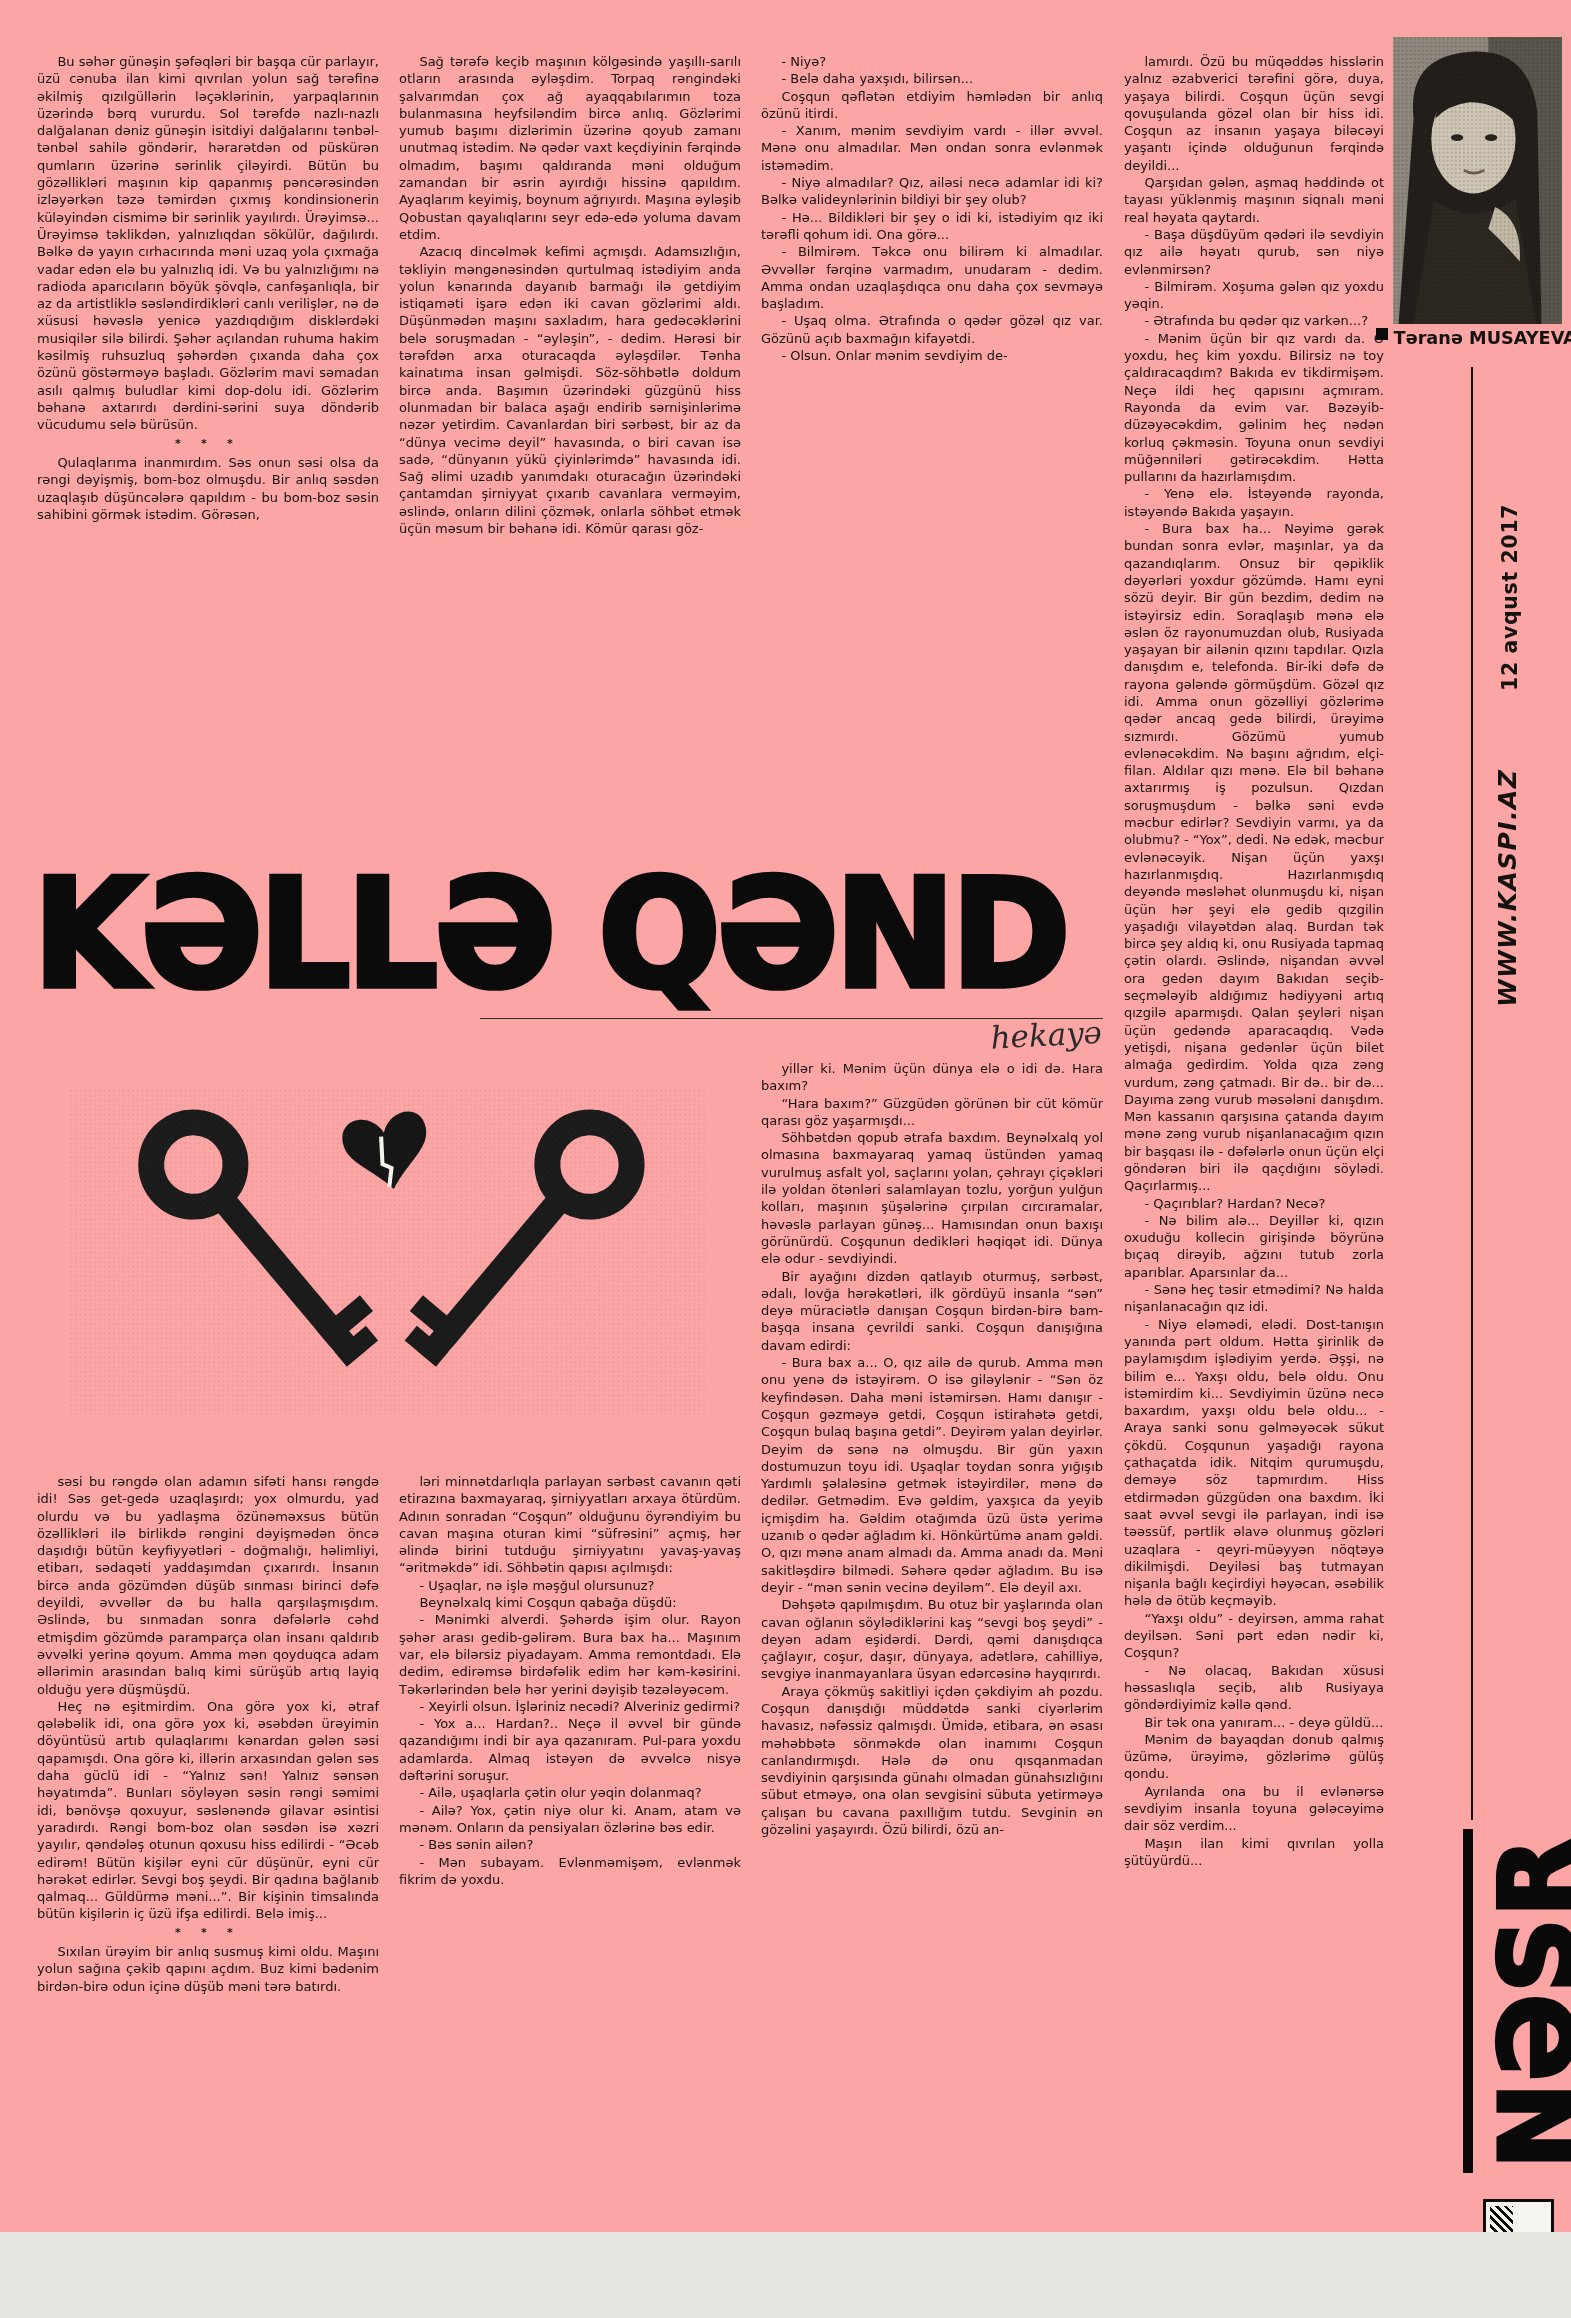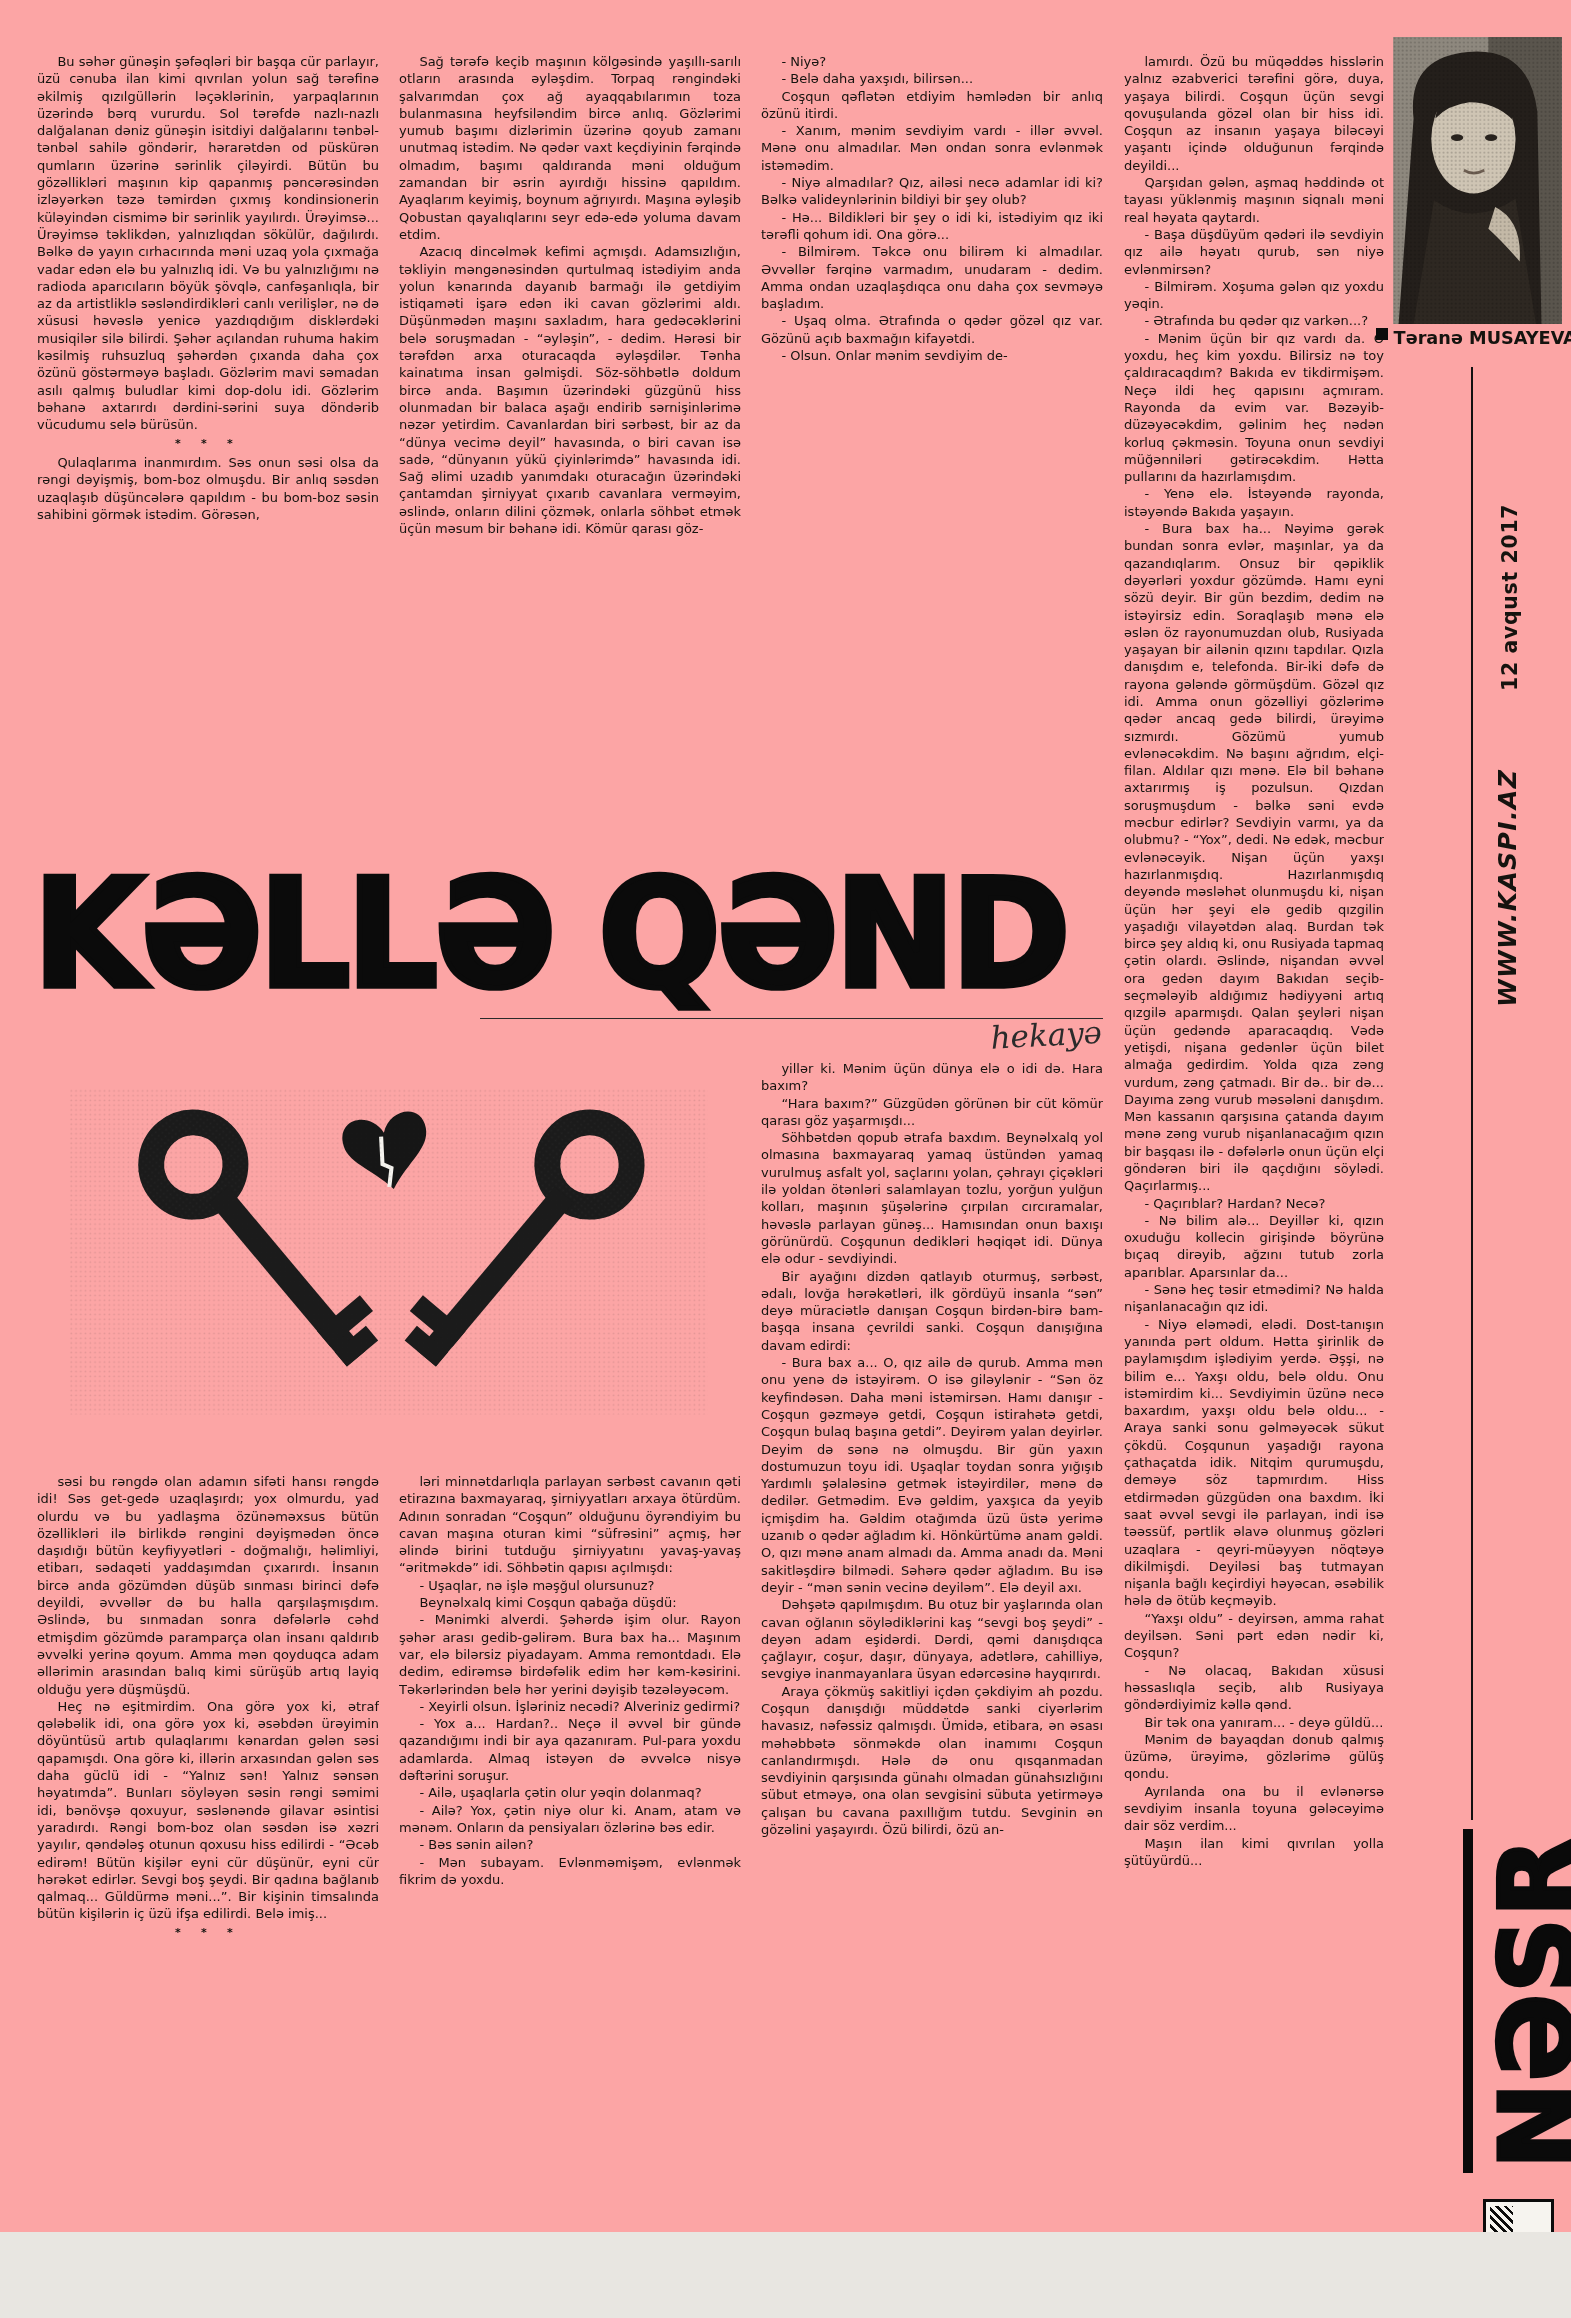--- a/index.html
+++ b/index.html
@@ -126,20 +126,21 @@
       </g>
 
       <rect x="40" y="40" width="940" height="480" fill="url(#ht2)" opacity="0.12"></rect>
     </svg>
   </figure>
 
   <section class="col" style="left:37px;top:1473px;width:342px;height:810px">
       <p>səsi bu rəngdə olan adamın sifəti hansı rəngdə idi! Səs get-gedə uzaqlaşırdı; yox olmurdu, yad olurdu və bu yadlaşma özünəməxsus bütün özəllikləri ilə birlikdə rəngini dəyişmədən öncə daşıdığı bütün keyfiyyətləri - doğmalığı, həlimliyi, etibarı, sədaqəti yaddaşımdan çıxarırdı. İnsanın bircə anda gözümdən düşüb sınması birinci dəfə deyildi, əvvəllər də bu halla qarşılaşmışdım. Əslində, bu sınmadan sonra dəfələrlə cəhd etmişdim gözümdə paramparça olan insanı qaldırıb əvvəlki yerinə qoyum. Amma mən qoyduqca adam əllərimin arasından balıq kimi sürüşüb artıq layiq olduğu yerə düşmüşdü.</p>
       <p>Heç nə eşitmirdim. Ona görə yox ki, ətraf qələbəlik idi, ona görə yox ki, əsəbdən ürəyimin döyüntüsü artıb qulaqlarımı kənardan gələn səsi qapamışdı. Ona görə ki, illərin arxasından gələn səs daha güclü idi - “Yalnız sən! Yalnız sənsən həyatımda”. Bunları söyləyən səsin rəngi səmimi idi, bənövşə qoxuyur, səslənəndə gilavar əsintisi yaradırdı. Rəngi bom-boz olan səsdən isə xəzri yayılır, qəndələş otunun qoxusu hiss edilirdi - “Əcəb edirəm! Bütün kişilər eyni cür düşünür, eyni cür hərəkət edirlər. Sevgi boş şeydi. Bir qadına bağlanıb qalmaq... Güldürmə məni...”. Bir kişinin timsalında bütün kişilərin iç üzü ifşa edilirdi. Belə imiş...</p>
       <p class="sep">* * *</p>
+      <p>Sıxılan ürəyim bir anlıq susmuş kimi oldu. Maşını yolun sağına çəkib qapını açdım. Buz kimi bədənim birdən-birə odun içinə düşüb məni tərə batırdı.</p>
     </section>
   <section class="col" style="left:399px;top:1473px;width:342px;height:810px">
       <p>ləri minnətdarlıqla parlayan sərbəst cavanın qəti etirazına baxmayaraq, şirniyyatları arxaya ötürdüm. Adının sonradan “Coşqun” olduğunu öyrəndiyim bu cavan maşına oturan kimi “süfrəsini” açmış, hər əlində birini tutduğu şirniyyatını yavaş-yavaş “əritməkdə” idi. Söhbətin qapısı açılmışdı:</p>
       <p>- Uşaqlar, nə işlə məşğul olursunuz?</p>
       <p>Beynəlxalq kimi Coşqun qabağa düşdü:</p>
       <p>- Mənimki alverdi. Şəhərdə işim olur. Rayon şəhər arası gedib-gəlirəm. Bura bax ha... Maşınım var, elə bilərsiz piyadayam. Amma remontdadı. Elə dedim, edirəmsə birdəfəlik edim hər kəm-kəsirini. Təkərlərindən belə hər yerini dəyişib təzələyəcəm.</p>
       <p>- Xeyirli olsun. İşləriniz necədi? Alveriniz gedirmi?</p>
       <p>- Yox a... Hardan?.. Neçə il əvvəl bir gündə qazandığımı indi bir aya qazanıram. Pul-para yoxdu adamlarda. Almaq istəyən də əvvəlcə nisyə dəftərini soruşur.</p>
       <p>- Ailə, uşaqlarla çətin olur yəqin dolanmaq?</p>
       <p>- Ailə? Yox, çətin niyə olur ki. Anam, atam və mənəm. Onların da pensiyaları özlərinə bəs edir.</p>

